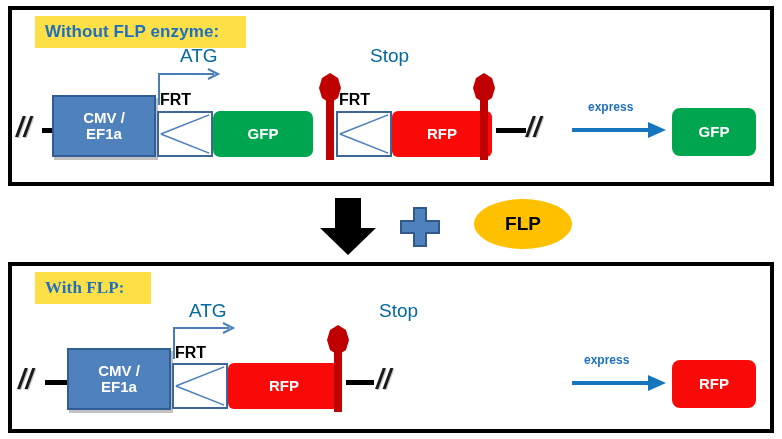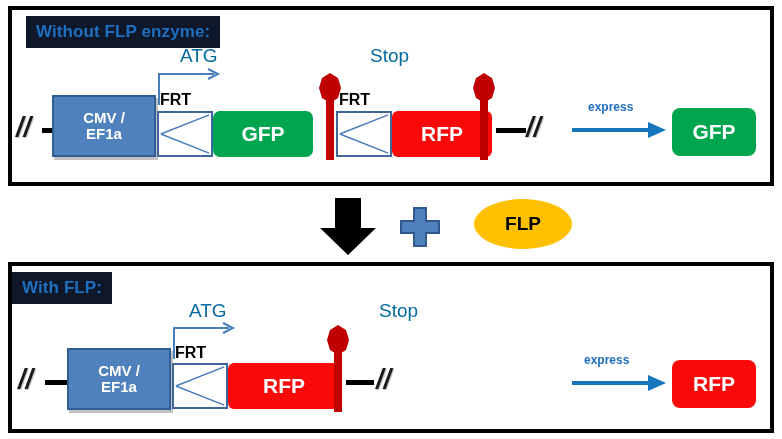--- a/index.html
+++ b/index.html
@@ -24,42 +24,43 @@
     box-sizing: border-box;
     border: 4px solid #000000;
     background: #ffffff;
   }
   #panel-top    { left: 8px;  top: 6px;   width: 766px; height: 180px; }
   #panel-bottom { left: 8px;  top: 262px; width: 766px; height: 171px; }
 
   
   .panel-title {
     position: absolute;
-    background: #0f172a;
+    background: #fde047;
     color: #1f6fc0;
     font-weight: bold;
     font-size: 17px;
     line-height: 1;
-    padding: 7px 10px 8px 10px;
+    padding: 7px 27px 8px 10px;
     white-space: nowrap;
     letter-spacing: .1px;
+    margin-left: 9px;
   }
 
   
   .gbox {
     position: absolute;
     box-sizing: border-box;
     display: flex;
     align-items: center;
     justify-content: center;
     text-align: center;
     color: #ffffff;
     font-weight: bold;
     line-height: 1.08;
-    font-size: 21px;
+    font-size: 15px;
     z-index: 6;
   }
   .gbox.promoter {
     background: #4f81bd;
     border: 2px solid #2f5d94;
     box-shadow: 2px 3px 0 rgba(120,120,120,.45);
     font-size: 15px;
   }
   .gbox.gfp {
     background: #00a550;
@@ -247,21 +248,21 @@
   <div class="plus-sign" style="left:399px; top:206px;">
     <svg width="42" height="42" viewBox="0 0 42 42">
       <polygon points="15,2 27,2 27,15 40,15 40,27 27,27 27,40 15,40 15,27 2,27 2,15 15,15" fill="#4f81bd" stroke="#32598d" stroke-width="2"></polygon>
     </svg>
   </div>
 
   <div class="flp-oval" style="left:474px; top:199px; width:98px; height:50px;">FLP</div>
 
   <div class="panel" id="panel-bottom">
 
-    <div class="panel-title" style="left:0; top:6px;">With FLP:</div>
+    <div class="panel-title" style="left:14px; top:6px;font-family:Liberation Serif, serif;">With FLP:</div>
 
     <div class="plain-label" style="left:177px; top:35px;">ATG</div>
     <div class="plain-label" style="left:367px; top:35px;">Stop</div>
 
     <div class="break-mark" style="left:6px; top:100px;">//</div>
     <div class="dna-line" style="left:33px; top:114px; width:24px;"></div>
 
     <div class="gbox promoter" style="left:55px; top:82px; width:104px; height:62px; flex-direction:column;">
       <span>CMV /</span>
       <span>EF1a</span>

